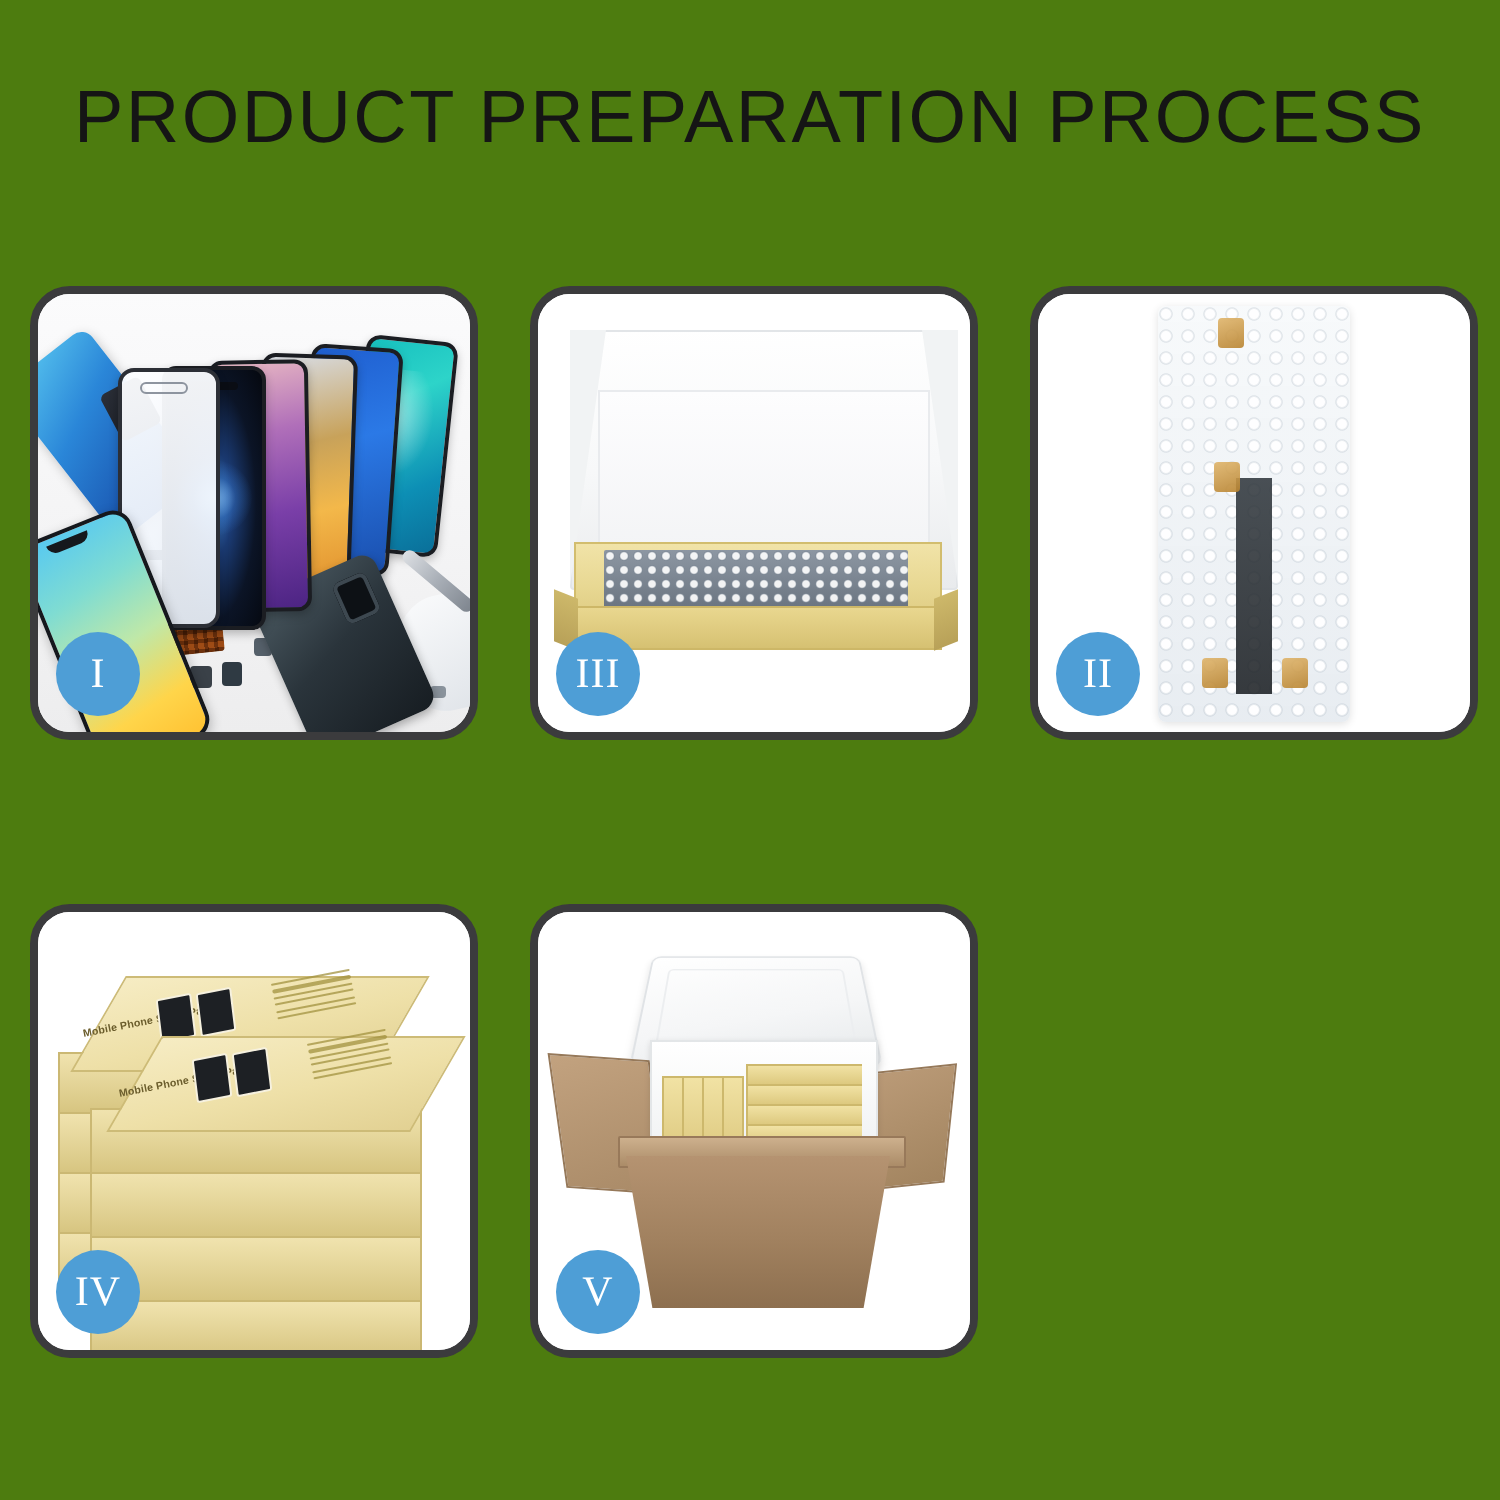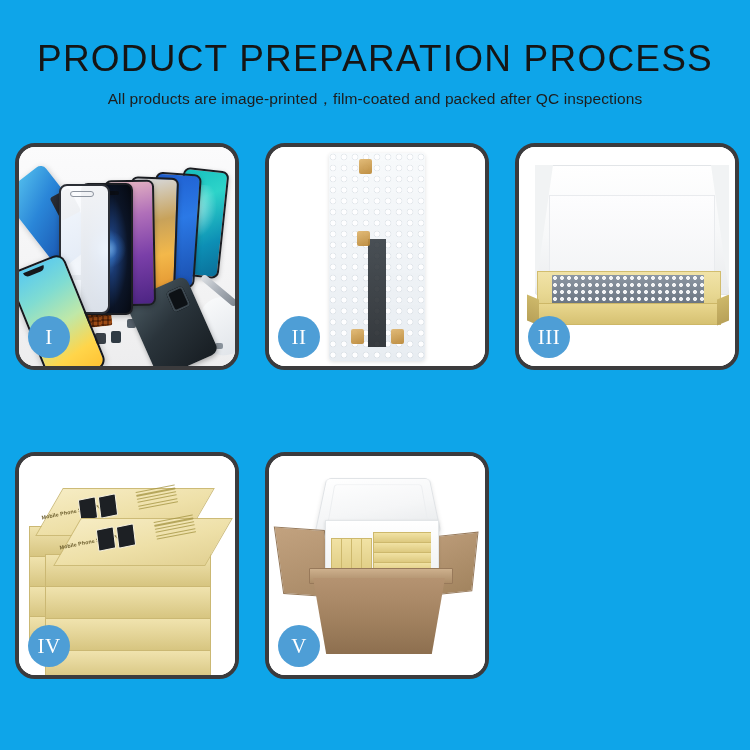--- a/index.html
+++ b/index.html
@@ -13,21 +13,21 @@
     height: 750px;
     overflow: hidden;
     font-family: "Liberation Sans", sans-serif;
     -webkit-font-smoothing: antialiased;
   }
 
   .page {
     position: relative;
     width: 750px;
     height: 750px;
-    background: #0ea5e9;
+    background: #4d7c0f;
     box-sizing: border-box;
   }
 
   
   .header {
     position: absolute;
     left: 0;
     top: 40px;
     width: 750px;
     text-align: center;
@@ -523,21 +523,20 @@
     border-radius: 1px;
   }
 </style>
 </head>
 <body>
 
 <div class="page">
 
   <div class="header">
     <h1 class="main-title">PRODUCT PREPARATION PROCESS</h1>
-    <p class="sub-title">All products are image-printed，film-coated and packed after QC inspections</p>
   </div>
 
   <div class="grid">
 
     <div class="panel">
       <div class="panel-photo">
         <div class="scene-parts">
           <div class="lcd-flex"></div>
           <div class="ph ph-a"></div>
           <div class="ph ph-b"></div>
@@ -566,49 +565,49 @@
           <div class="bit" style="left:182px; top:192px; width:6px; height:6px; background:#9aa3ab;"></div>
         </div>
       </div>
       <div class="badge">
         <span>I</span>
       </div>
     </div>
 
     <div class="panel">
       <div class="panel-photo">
+        <div class="scene-box3">
+          <div class="b3-lid"></div>
+          <div class="b3-inner-foam"></div>
+          <div class="b3-tray"></div>
+          <div class="b3-contents"></div>
+          <div class="b3-tray-front"></div>
+          <div class="b3-tray-lend"></div>
+          <div class="b3-tray-rend"></div>
+        </div>
+      </div>
+      <div class="badge">
+        <span>III</span>
+      </div>
+    </div>
+
+    <div class="panel">
+      <div class="panel-photo">
         <div class="scene-bubble">
           <div class="bubble-bag">
             <div class="flex-strip" style="top:86px; height:108px;"></div>
             <div class="tape" style="left:30px; top:6px;"></div>
             <div class="tape" style="left:28px; top:78px;"></div>
             <div class="tape" style="left:22px; top:176px;"></div>
             <div class="tape" style="left:62px; top:176px;"></div>
           </div>
         </div>
       </div>
       <div class="badge">
         <span>II</span>
-      </div>
-    </div>
-
-    <div class="panel">
-      <div class="panel-photo">
-        <div class="scene-box3">
-          <div class="b3-lid"></div>
-          <div class="b3-inner-foam"></div>
-          <div class="b3-tray"></div>
-          <div class="b3-contents"></div>
-          <div class="b3-tray-front"></div>
-          <div class="b3-tray-lend"></div>
-          <div class="b3-tray-rend"></div>
-        </div>
-      </div>
-      <div class="badge">
-        <span>III</span>
       </div>
     </div>
 
     <div class="panel">
       <div class="panel-photo">
         <div class="scene-stack">
 
           <div class="stk col-a" style="top:70px;  height:30px;"></div>
           <div class="stk col-a" style="top:100px; height:30px;"></div>
           <div class="stk col-a" style="top:130px; height:30px;"></div>

